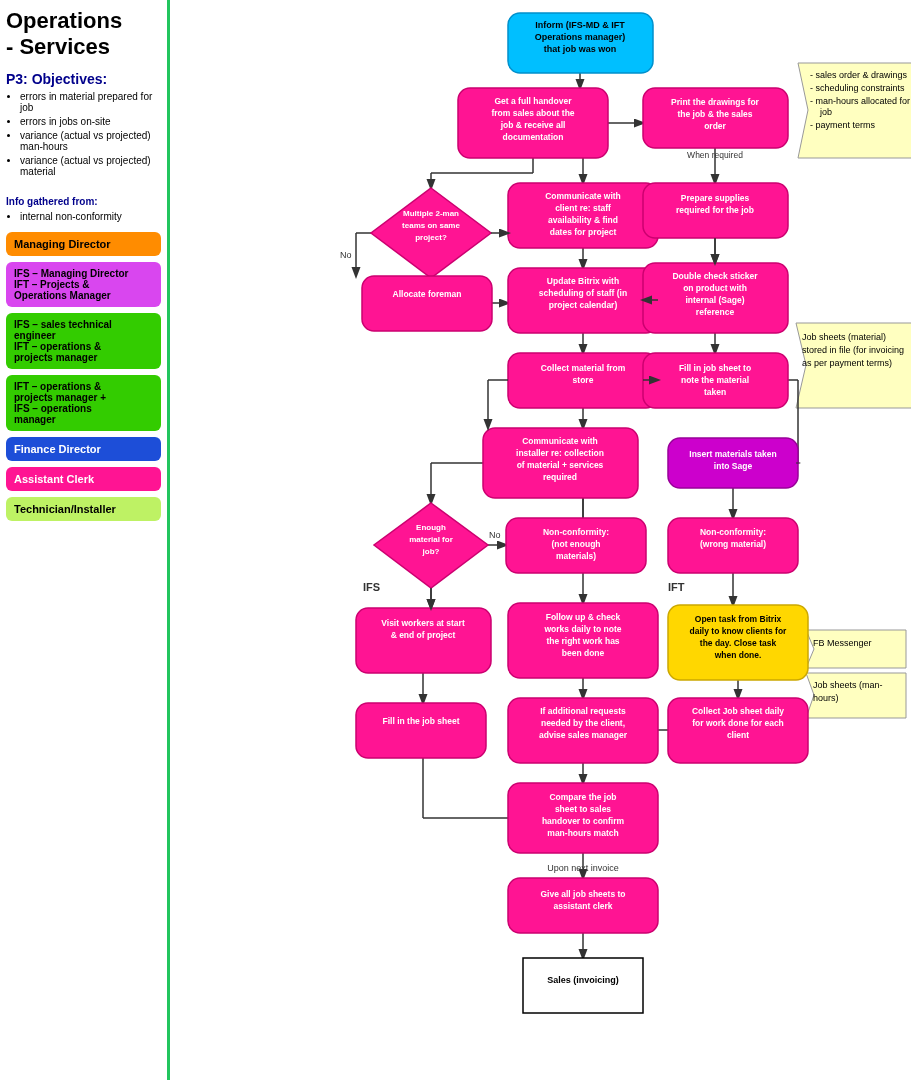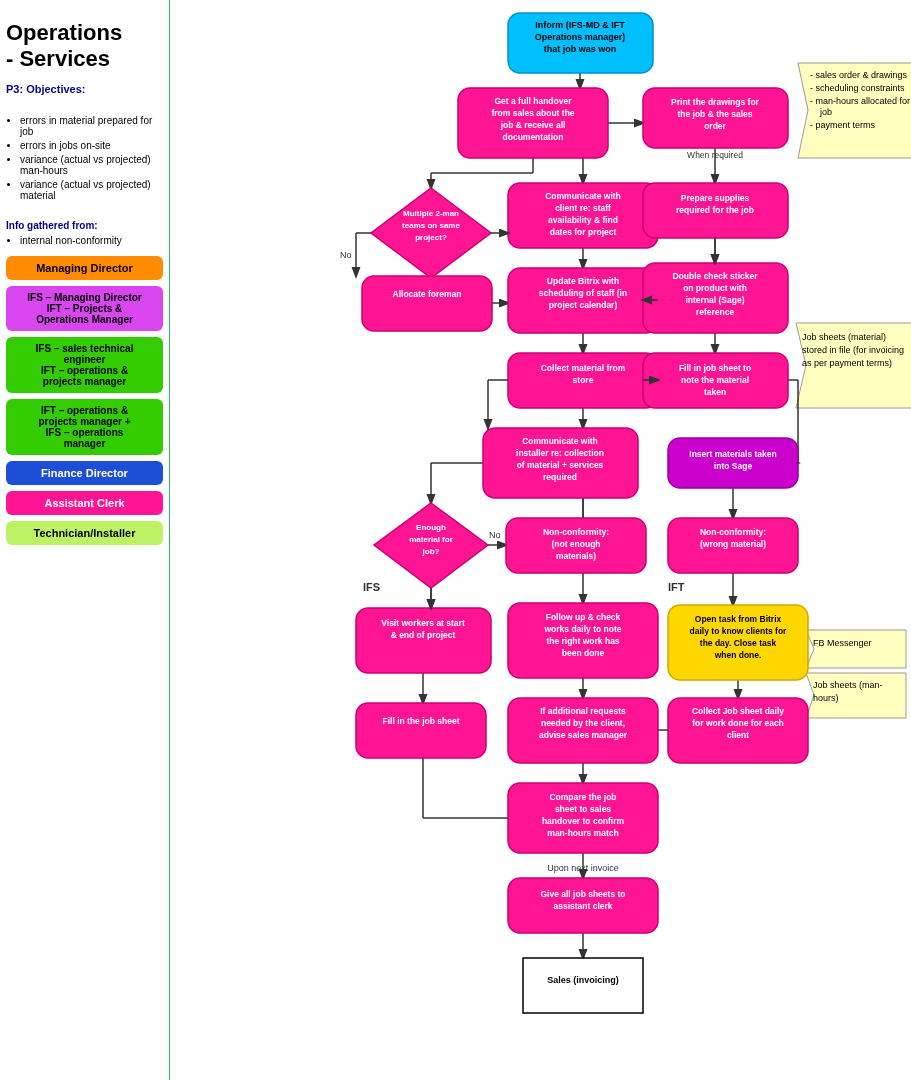--- a/index.html
+++ b/index.html
@@ -2,39 +2,39 @@
 <html><head>
   <meta charset="utf-8">
   <style>
     * { box-sizing: border-box; margin: 0; padding: 0; }
     body { font-family: Arial, sans-serif; font-size: 11px; background: #fff; display: flex; width: 911px; min-height: 1080px; }
 
     
     .sidebar {
       width: 170px;
       min-width: 170px;
-      padding: 20px 6px;
-      border-right: 1px solid #22c55e;
+      padding: 8px 6px;
+      border-right: 3px solid #22c55e;
     }
     .sidebar-title {
       font-size: 22px;
       font-weight: bold;
       line-height: 1.2;
       margin-bottom: 10px;
     }
-    .sidebar-section-title { font-size: 11px; font-weight: bold; margin-bottom: 20px; color: #00008B; }
+    .sidebar-section-title { font-size: 14px; font-weight: bold; margin-bottom: 4px; color: #00008B; }
     .sidebar-list { padding-left: 14px; margin-bottom: 19px; }
     .sidebar-list li { margin-bottom: 3px; font-size: 10px; }
     .sidebar-info-title { font-size: 10px; font-weight: bold; margin-bottom: 4px; color: #00008B; }
     .sidebar-info-list { padding-left: 14px; margin-bottom: 10px; }
     .sidebar-info-list li { font-size: 10px; margin-bottom: 3px; }
     .role-badge {
       border-radius: 6px;
       padding: 6px 8px;
-      text-align: center;
+      text-align: left;
       font-size: 11px;
       font-weight: bold;
       margin-bottom: 6px;
       color: #000;
     }
 
     
     .main {
       flex: 1;
       padding: 8px;

